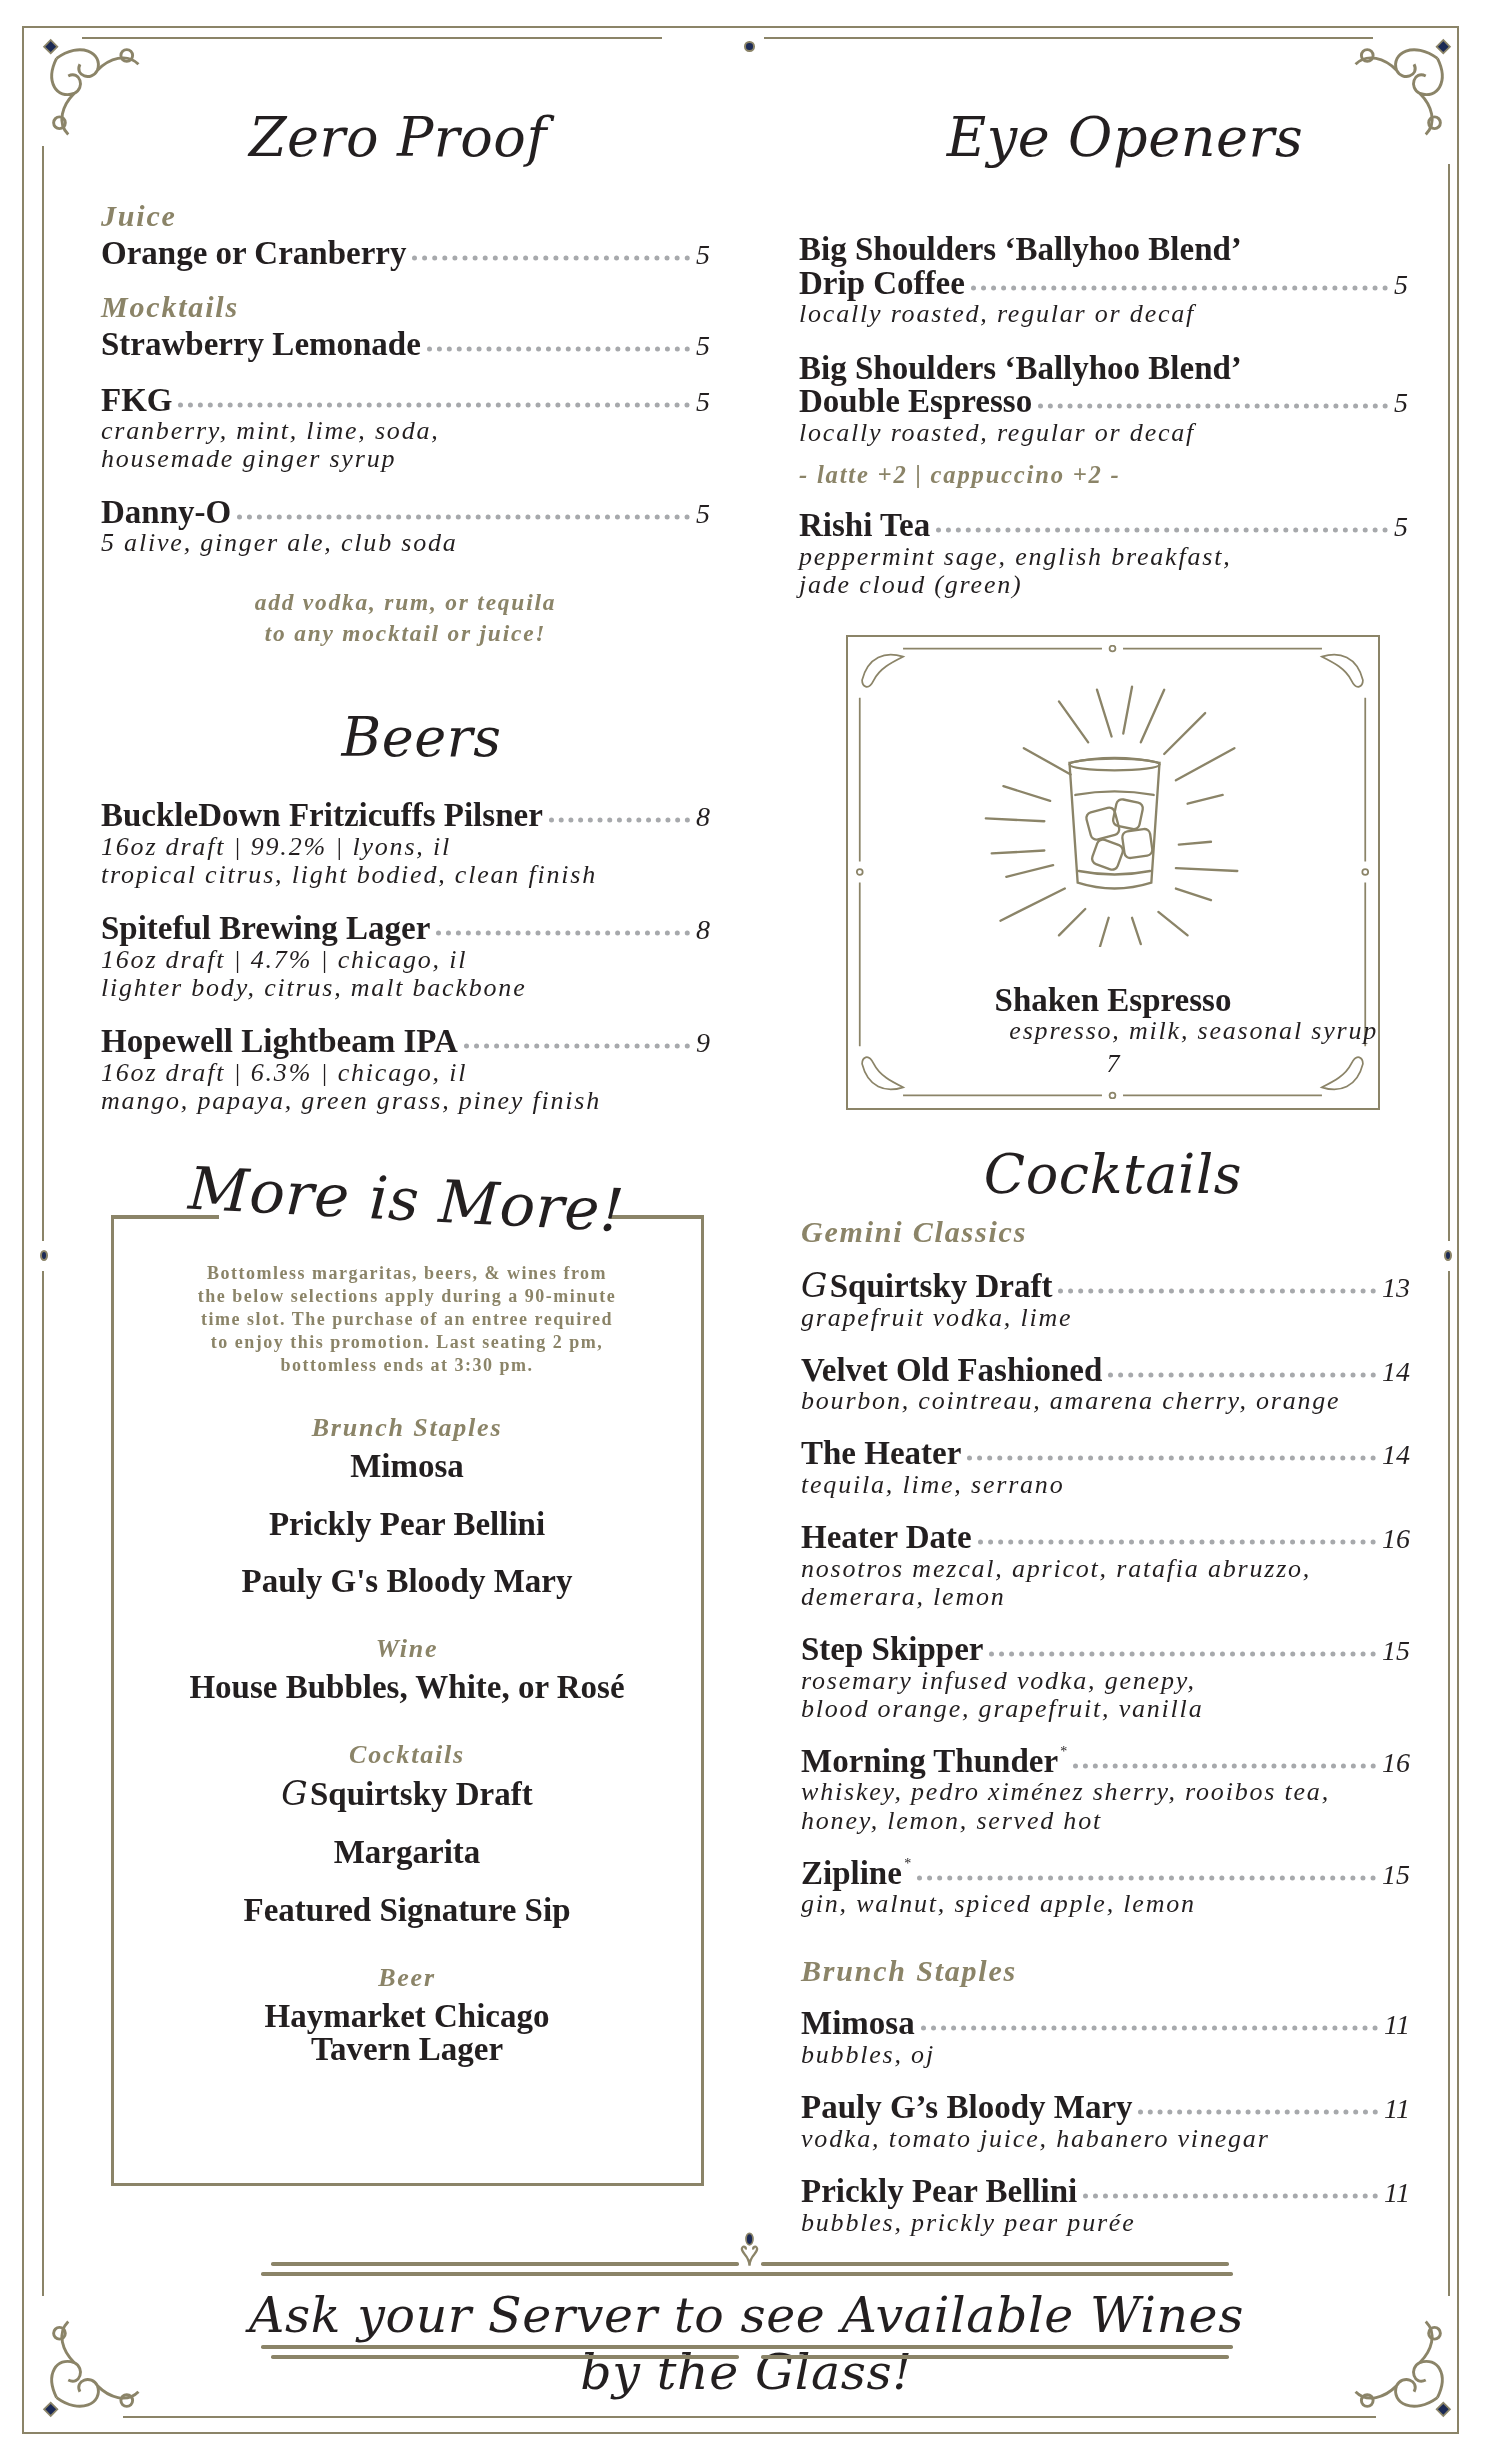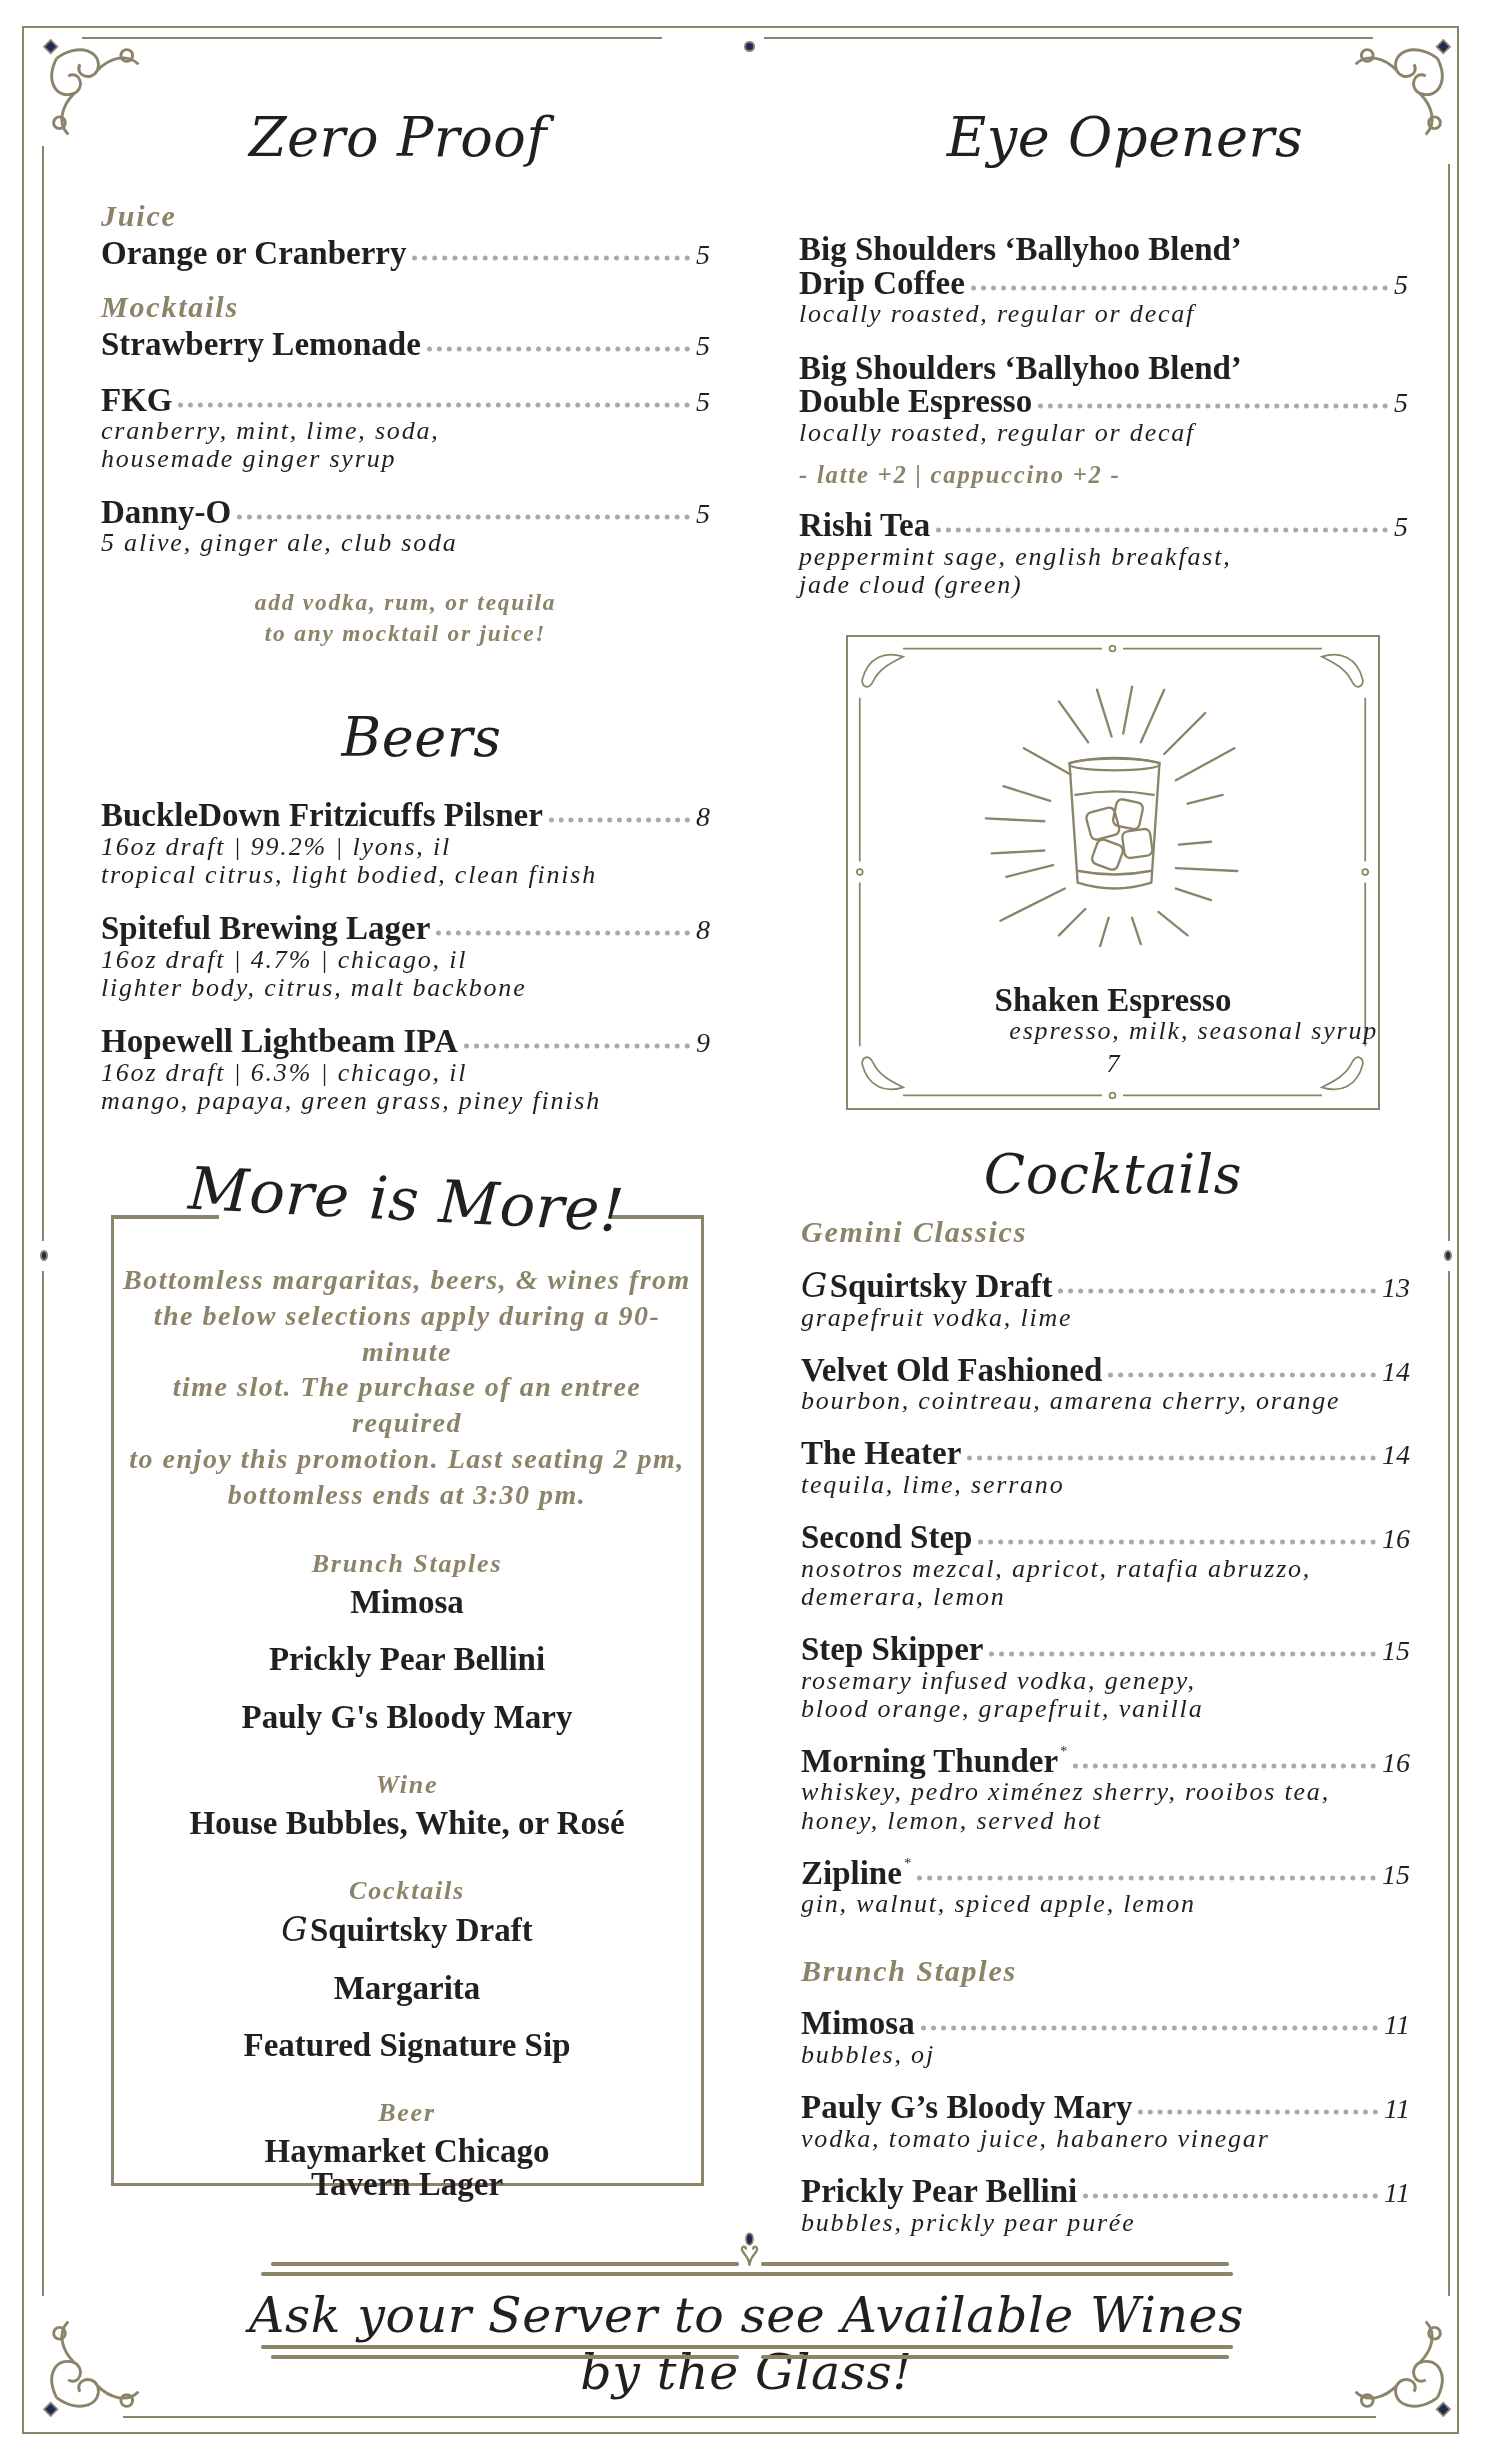--- a/index.html
+++ b/index.html
@@ -27,21 +27,21 @@
   .price { font-style: italic; font-size: 28px; line-height: 1; }
   .desc { font-style: italic; font-size: 26px; line-height: 1.08; letter-spacing: 1.8px; white-space: pre-line; }
   .note { font-style: italic; font-weight: bold; color: #8b8468; font-size: 23.4px; letter-spacing: 1.8px; line-height: 1.3; text-align: center; white-space: pre-line; }
   .star { font-size: 14px; vertical-align: top; font-weight: normal; margin-left: 2.3px; }
   .g-mark { font-style: italic; font-weight: normal; font-family: "DejaVu Serif", serif; margin-right: 2.3px; }
 
   .promo-box { position: absolute; left: 111px; top: 1217px; width: 593px; height: 969px; border: 3.5px solid #8b8468; border-top: none; }
   .promo-top-l, .promo-top-r { position: absolute; top: 1215px; height: 3.5px; background: #8b8468; }
   .promo-title { position: absolute; left: 187px; top: 1165px; width: 439px; text-align: center; font-size: 59px; transform: rotate(3deg); }
   .promo-body { position: absolute; left: 123px; top: 1262px; width: 568px; text-align: center; }
-  .promo-note { font-style: italic; color: #8b8468; font-size: 28px; letter-spacing: 1.5px; line-height: 1.28; white-space: pre-line; font-weight: bold; }
+  .promo-note { color: #8b8468; font-size: 18px; letter-spacing: 1.5px; line-height: 1.28; white-space: pre-line; font-weight: bold; }
   .promo-sub { font-style: italic; color: #8b8468; font-size: 26px; letter-spacing: 1.8px; margin-top: 36px; margin-bottom: 7px; font-weight: bold; }
   .promo-item { font-weight: bold; font-size: 33px; line-height: 1.0; margin-bottom: 24.6px; white-space: pre-line; }
   .promo-item.tight { margin-bottom: 2.3px; }
   .promo-meta { font-style: italic; font-size: 26px; letter-spacing: 1.8px; }
 
   .feature-box { position: absolute; left: 846px; top: 635px; width: 534px; height: 475px; border: 2.3px solid #8b8468; }
   .feature-name { position: absolute; left: 0; width: 100%; top: 345px; text-align: center; font-weight: bold; font-size: 33px; }
   .feature-desc { position: absolute; left: 0; width: 100%; top: 379px; text-align: right; font-style: italic; font-size: 26px; letter-spacing: 1.8px; }
   .feature-price { position: absolute; left: 0; width: 100%; top: 412px; text-align: center; font-style: italic; font-size: 26px; }
 
@@ -324,21 +324,21 @@
     <div class="item-row">
       <span class="item-name">The Heater</span>
       <span class="leader"></span>
       <span class="price">14</span>
     </div>
     <div class="desc">tequila, lime, serrano</div>
   </div>
 
   <div class="item" style="margin-top:22px;">
     <div class="item-row">
-      <span class="item-name">Second Step</span>
+      <span class="item-name">Heater Date</span>
       <span class="leader"></span>
       <span class="price">16</span>
     </div>
     <div class="desc">nosotros mezcal, apricot, ratafia abruzzo,
 demerara, lemon</div>
   </div>
 
   <div class="item" style="margin-top:22px;">
     <div class="item-row">
       <span class="item-name">Step Skipper</span>

